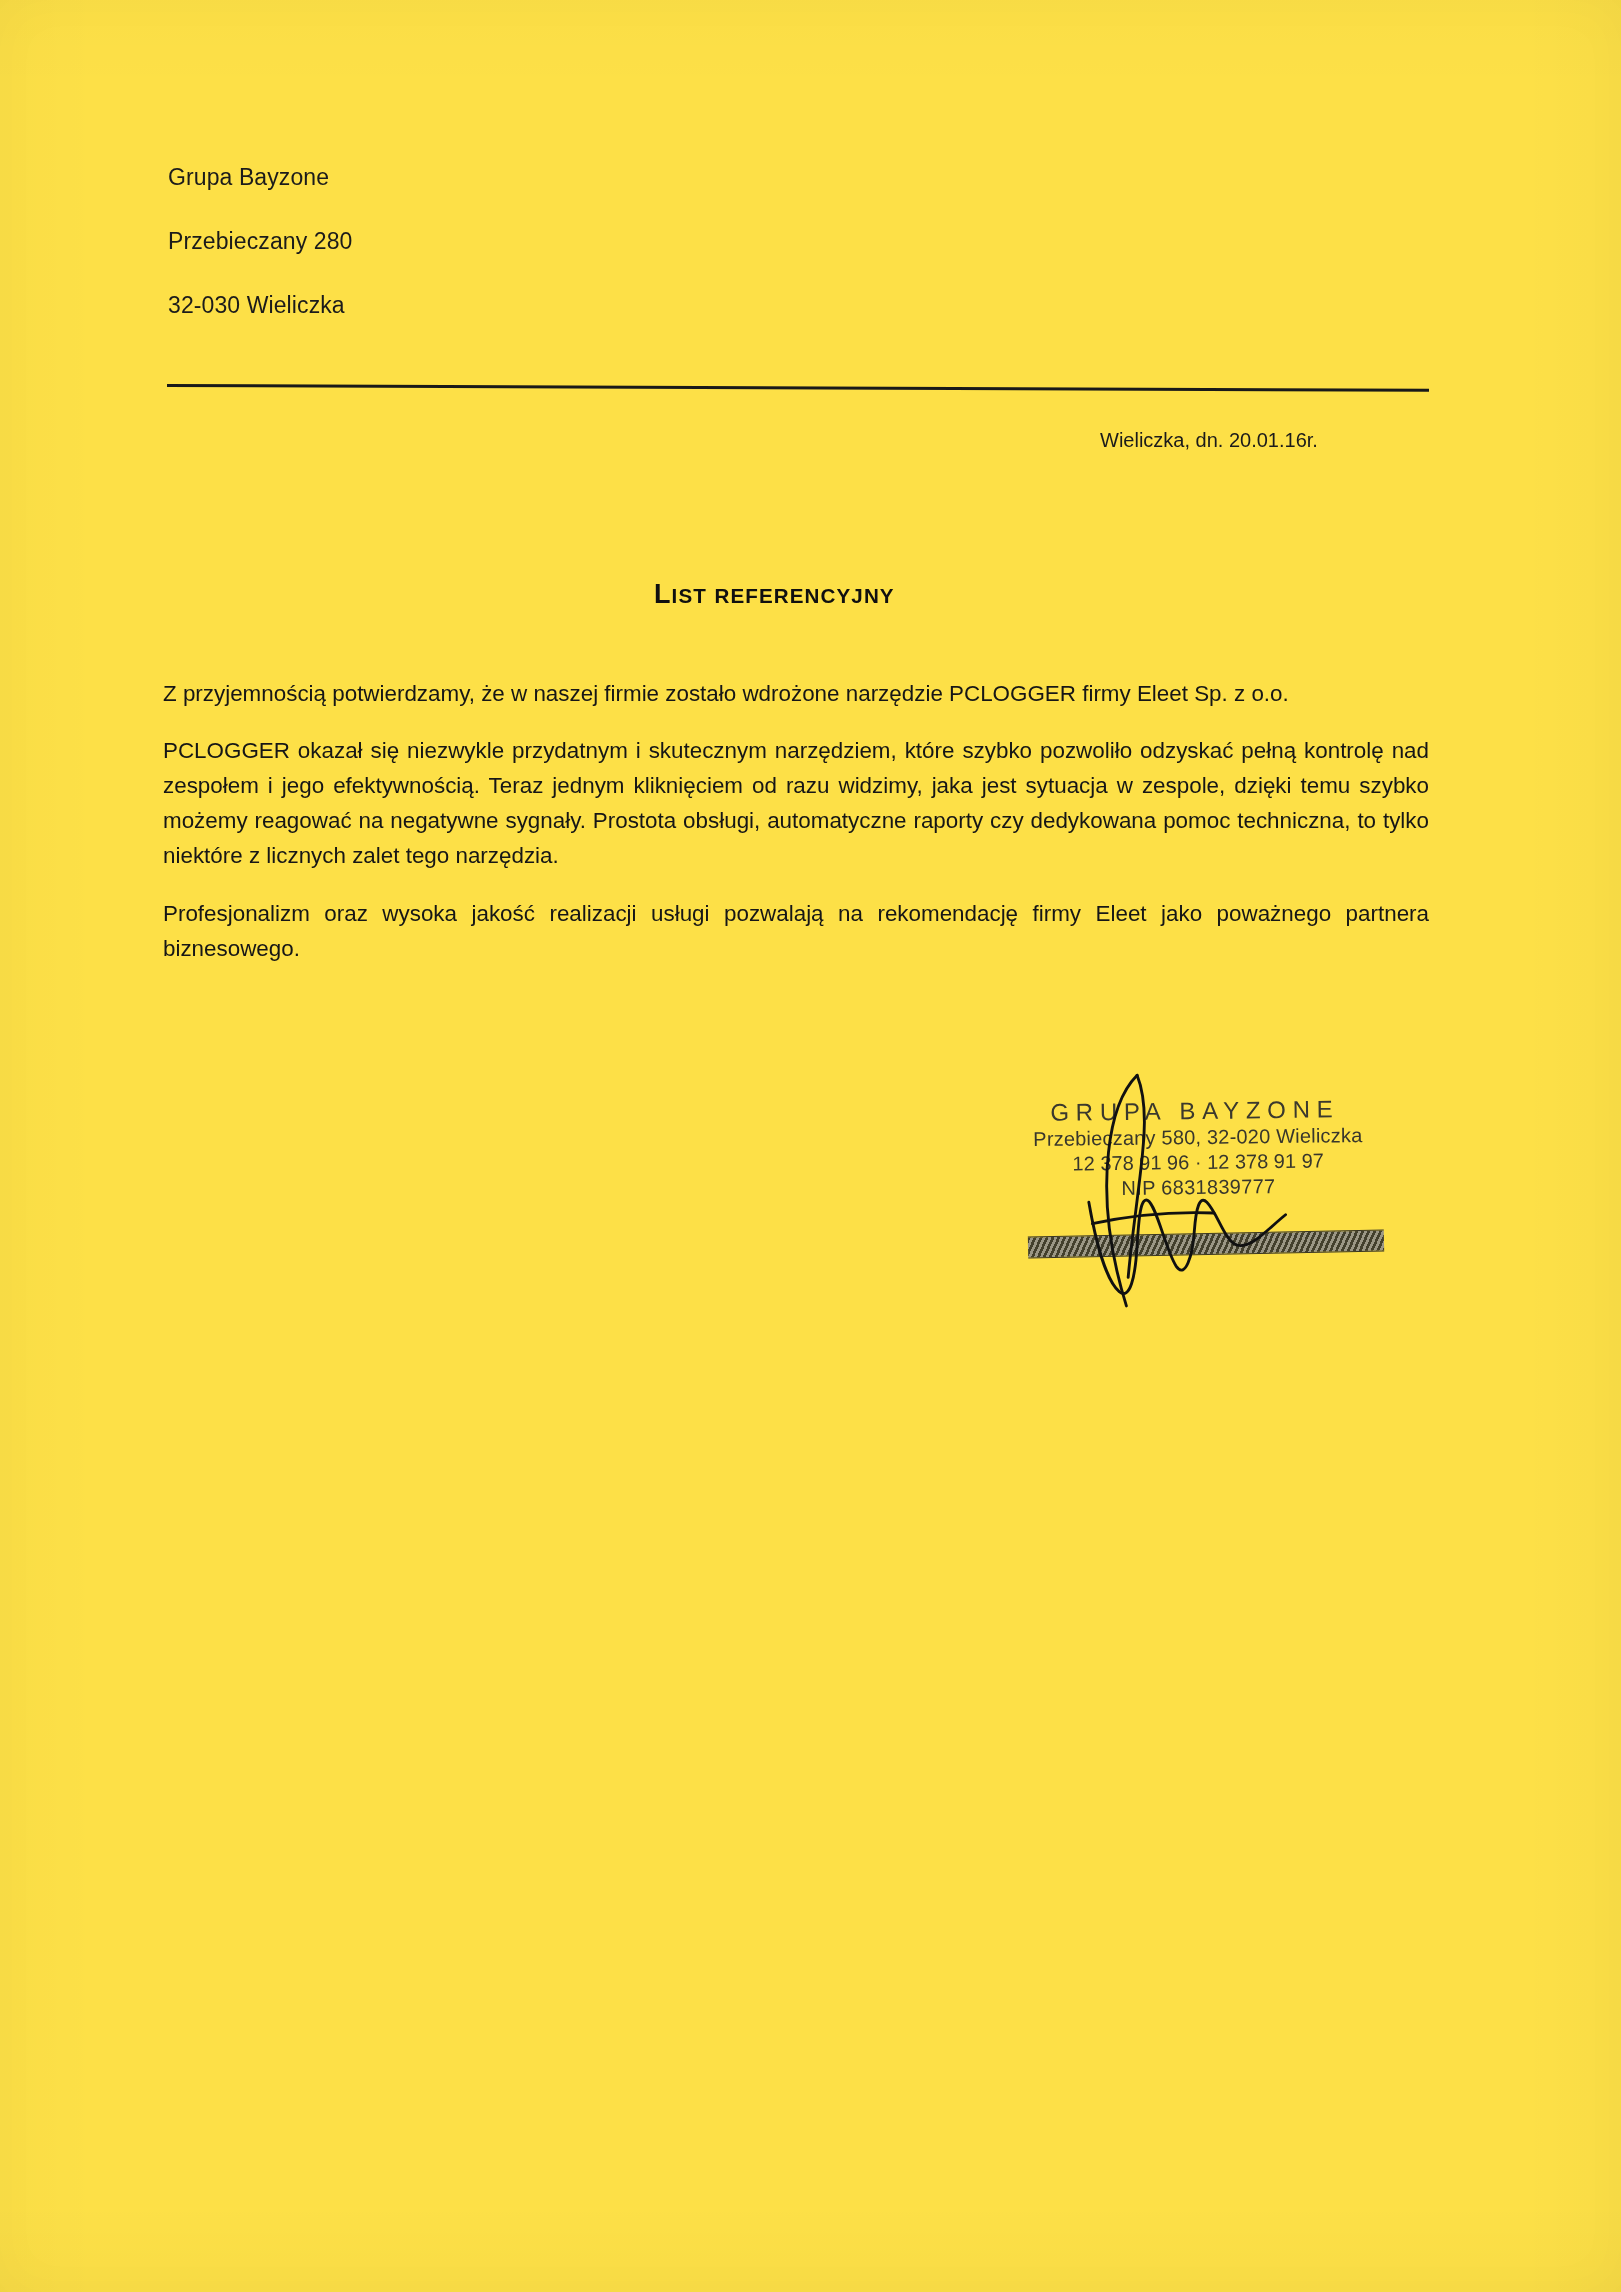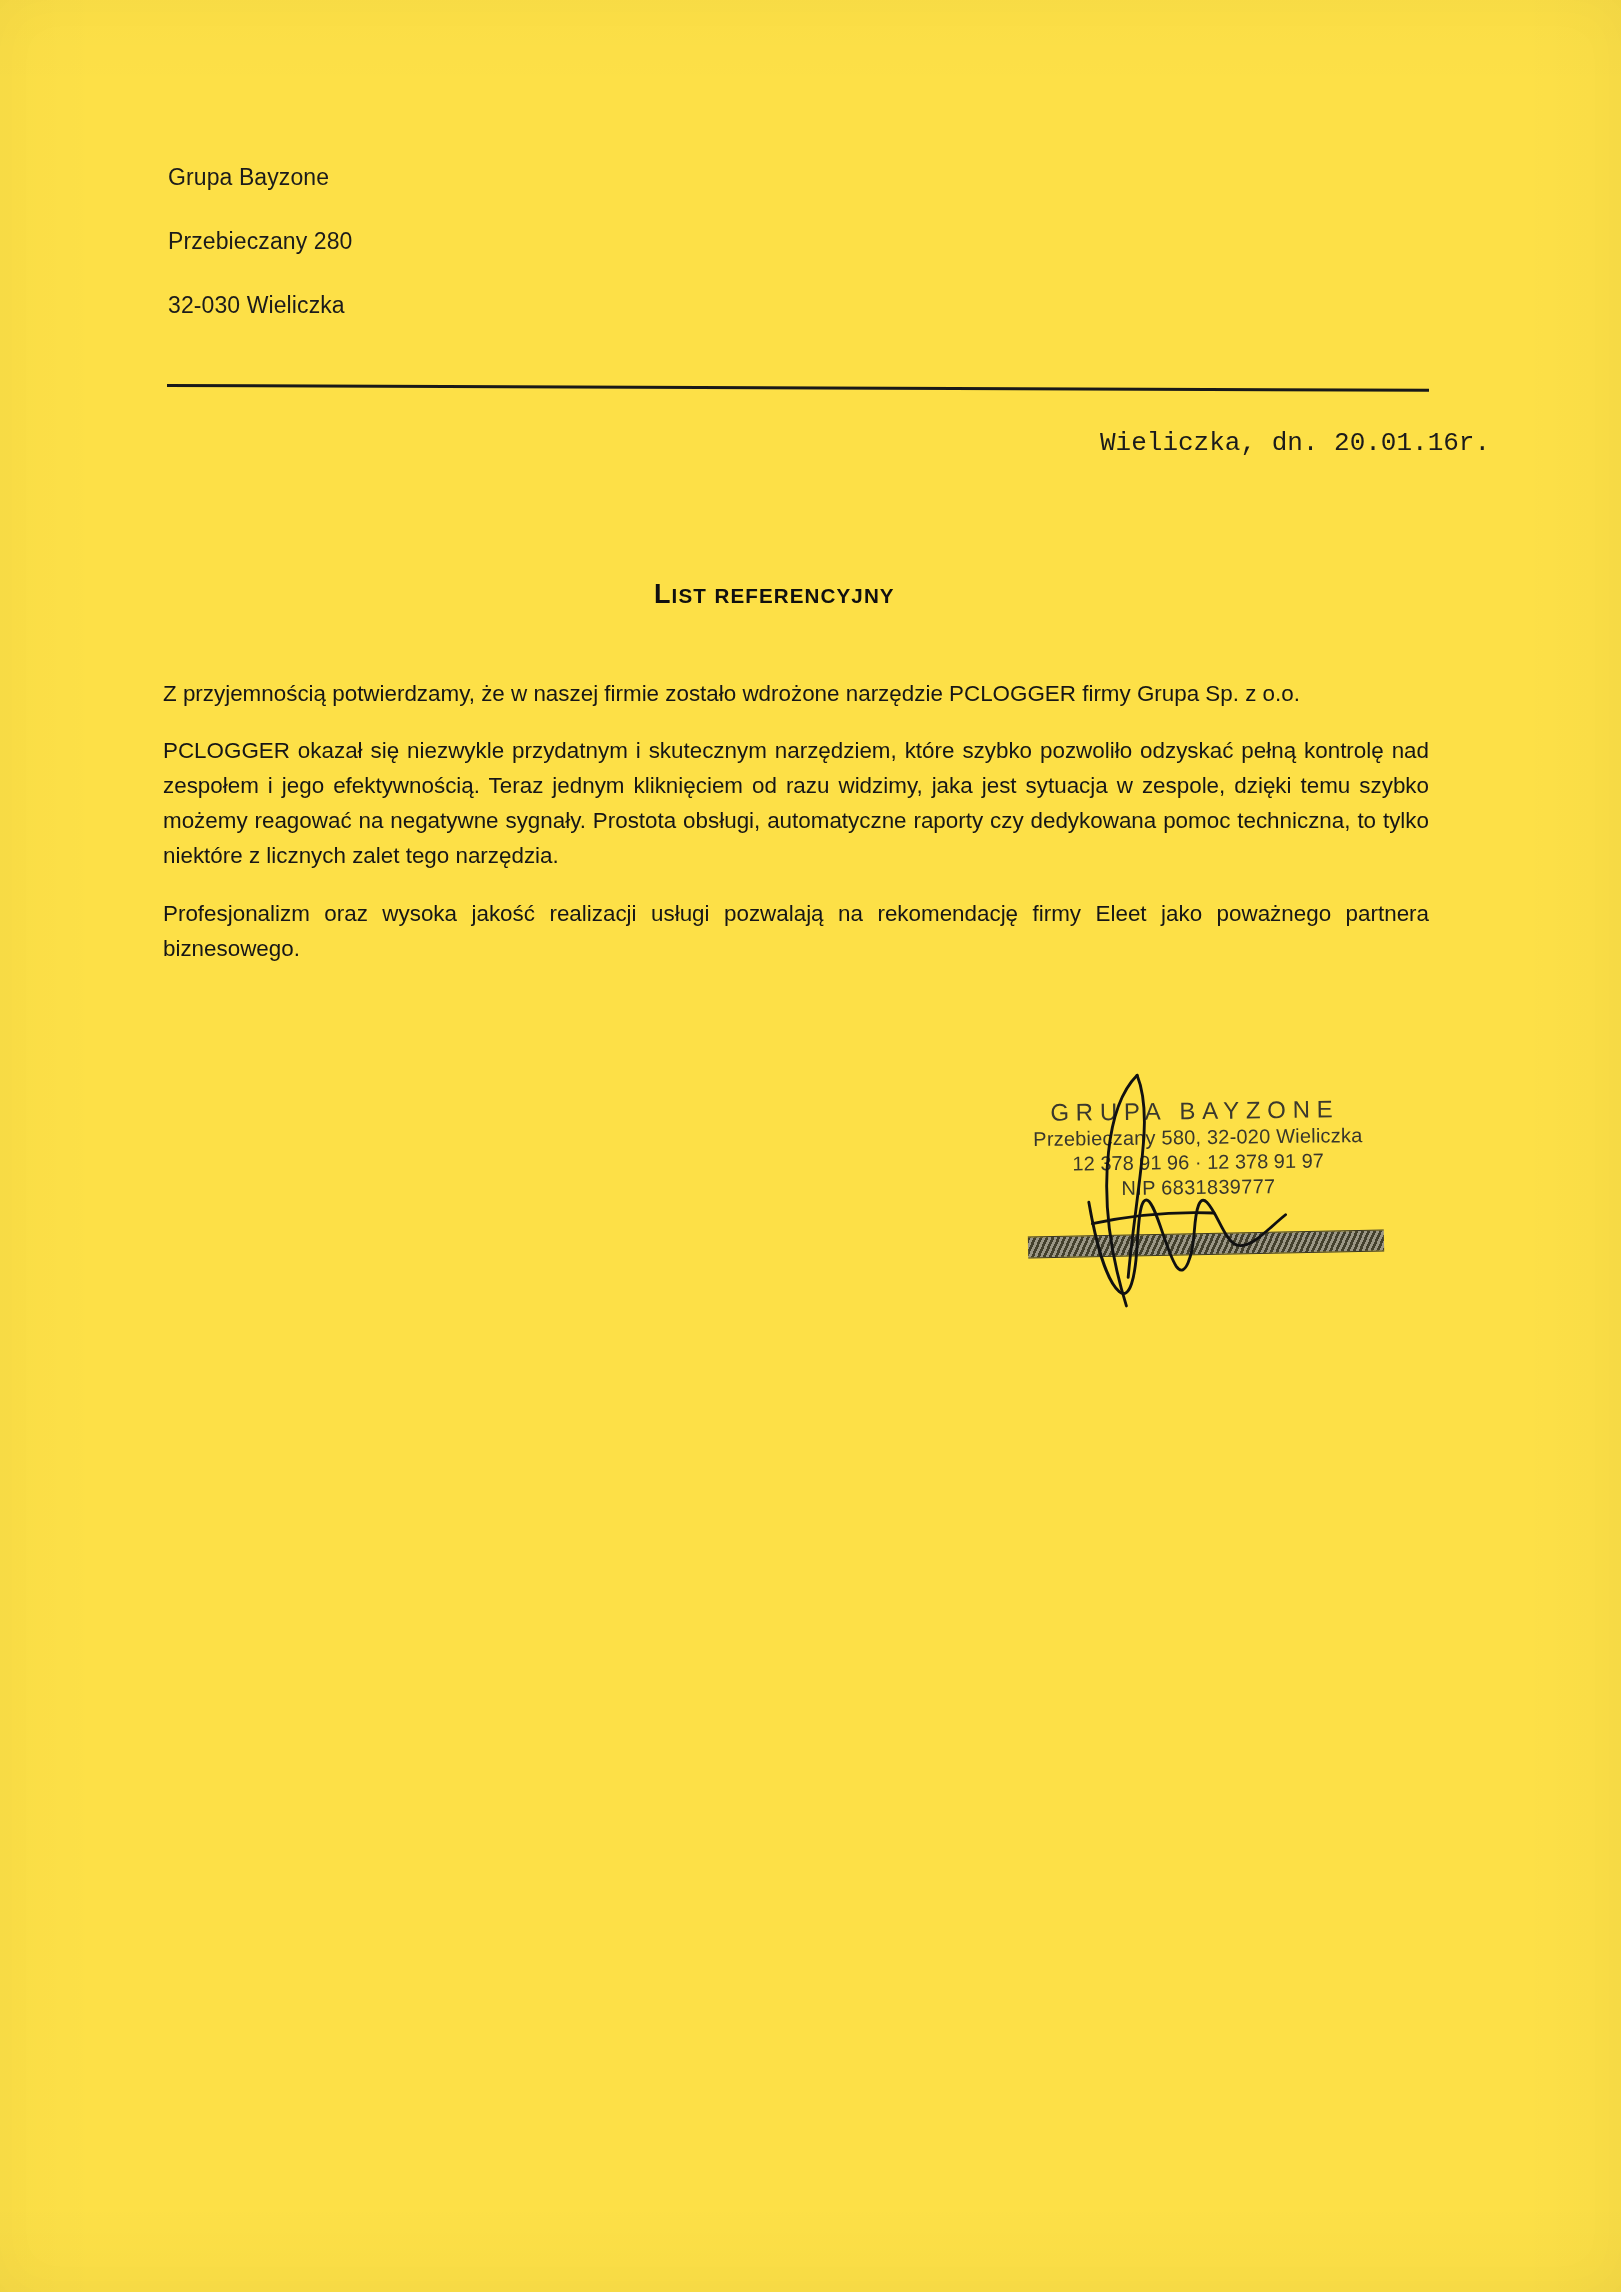--- a/index.html
+++ b/index.html
@@ -49,25 +49,24 @@
     background: #191919;
     transform: rotate(0.22deg);
     transform-origin: left center;
   }
 
   
   .date {
     position: absolute;
     left: 1100px;
     top: 430px;
-    font-size: 26px;
+    font-size: 20px;
     line-height: 1;
     white-space: nowrap;
     color: #1b1b1b;
-    font-family: Liberation Mono, monospace;
   }
 
   
   .title {
     position: absolute;
     left: 654px;
     top: 579px;
     font-size: 23px;
     font-weight: 700;
     letter-spacing: 1.1px;
@@ -164,21 +163,21 @@
   <div class="rule"></div>
 
   <div class="date">Wieliczka, dn. 20.01.16r.</div>
 
   <div class="title">
     <span class="cap">L</span><span class="sc">IST</span>
     <span class="sc">REFERENCYJNY</span>
   </div>
 
   <div class="body">
-    <p>Z przyjemnością potwierdzamy, że w naszej firmie zostało wdrożone narzędzie PCLOGGER firmy Grupa Sp. z o.o.</p>
+    <p>Z przyjemnością potwierdzamy, że w naszej firmie zostało wdrożone narzędzie PCLOGGER firmy Eleet Sp. z o.o.</p>
     <p>PCLOGGER okazał się niezwykle przydatnym i skutecznym narzędziem, które szybko pozwoliło odzyskać pełną kontrolę nad zespołem i jego efektywnością. Teraz jednym kliknięciem od razu widzimy, jaka jest sytuacja w zespole, dzięki temu szybko możemy reagować na negatywne sygnały. Prostota obsługi, automatyczne raporty czy dedykowana pomoc techniczna, to tylko niektóre z licznych zalet tego narzędzia.</p>
     <p class="last-left">Profesjonalizm oraz wysoka jakość realizacji usługi pozwalają na rekomendację firmy Eleet jako poważnego partnera biznesowego.</p>
   </div>
 
   <div class="stamp">
     <div class="stamp-name">GRUPA BAYZONE</div>
     <div class="stamp-line addr">Przebieczany 580, 32-020 Wieliczka</div>
     <div class="stamp-line">12 378 91 96 · 12 378 91 97</div>
     <div class="stamp-line nip">NIP 6831839777</div>
   </div>

